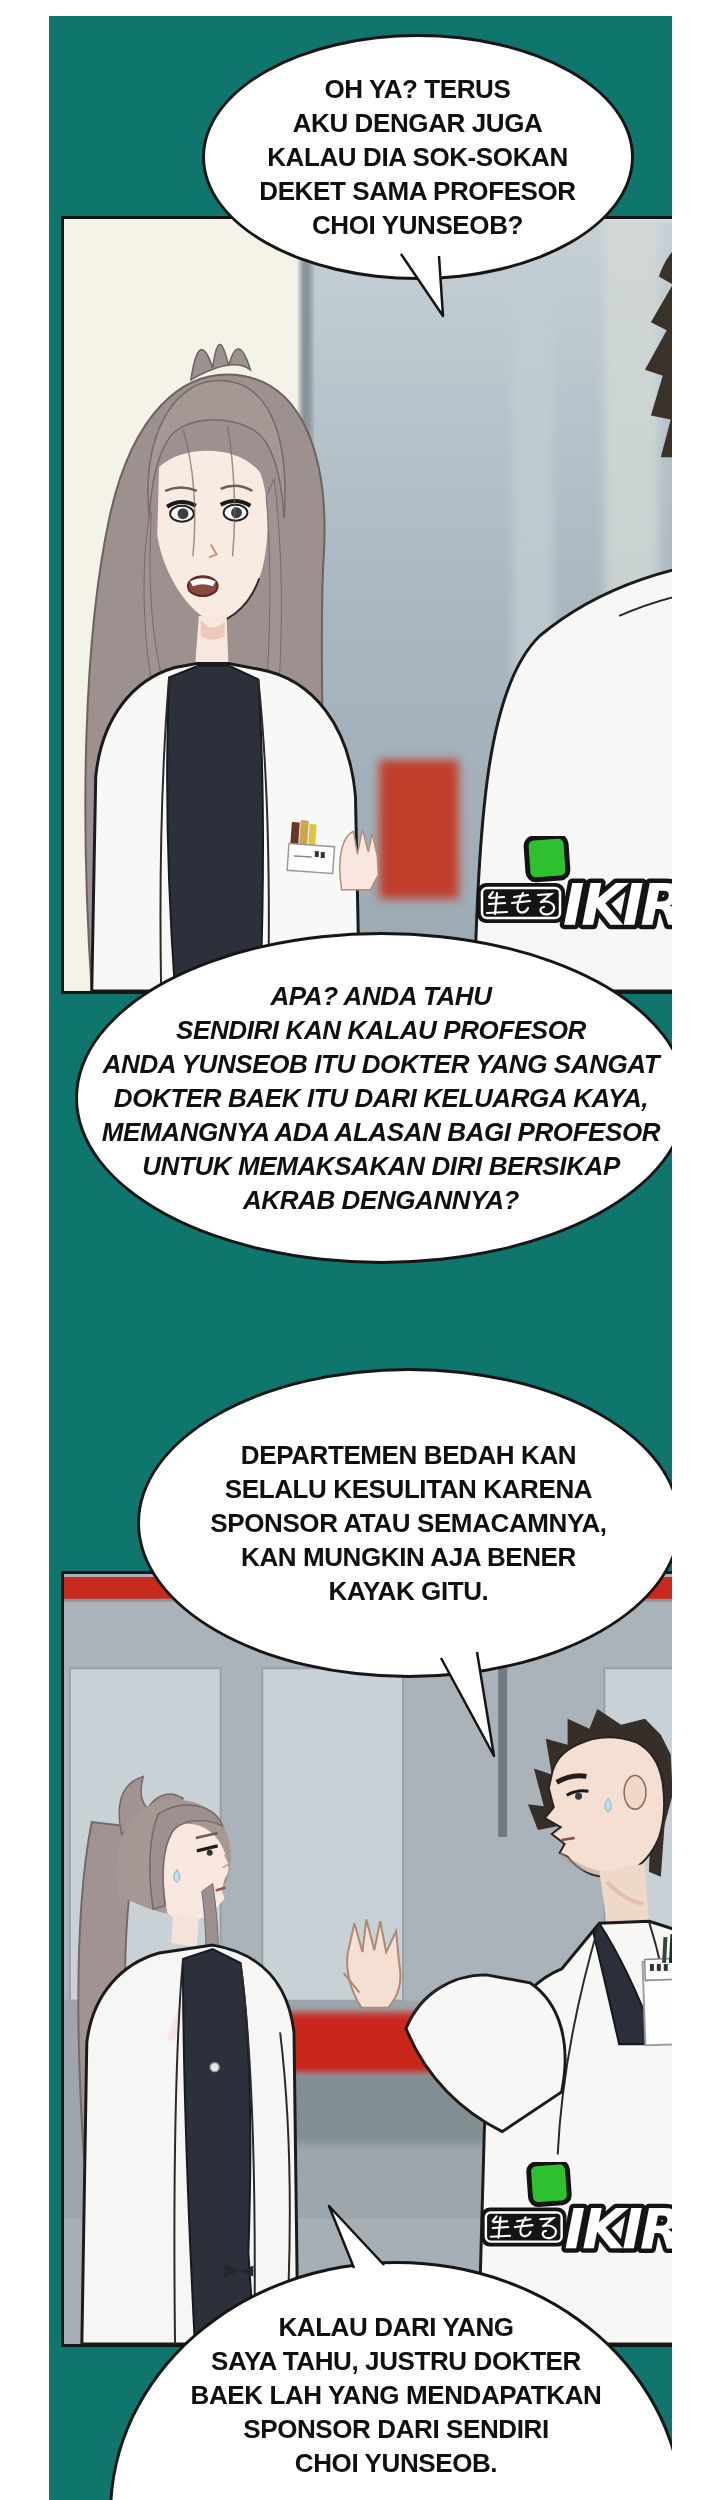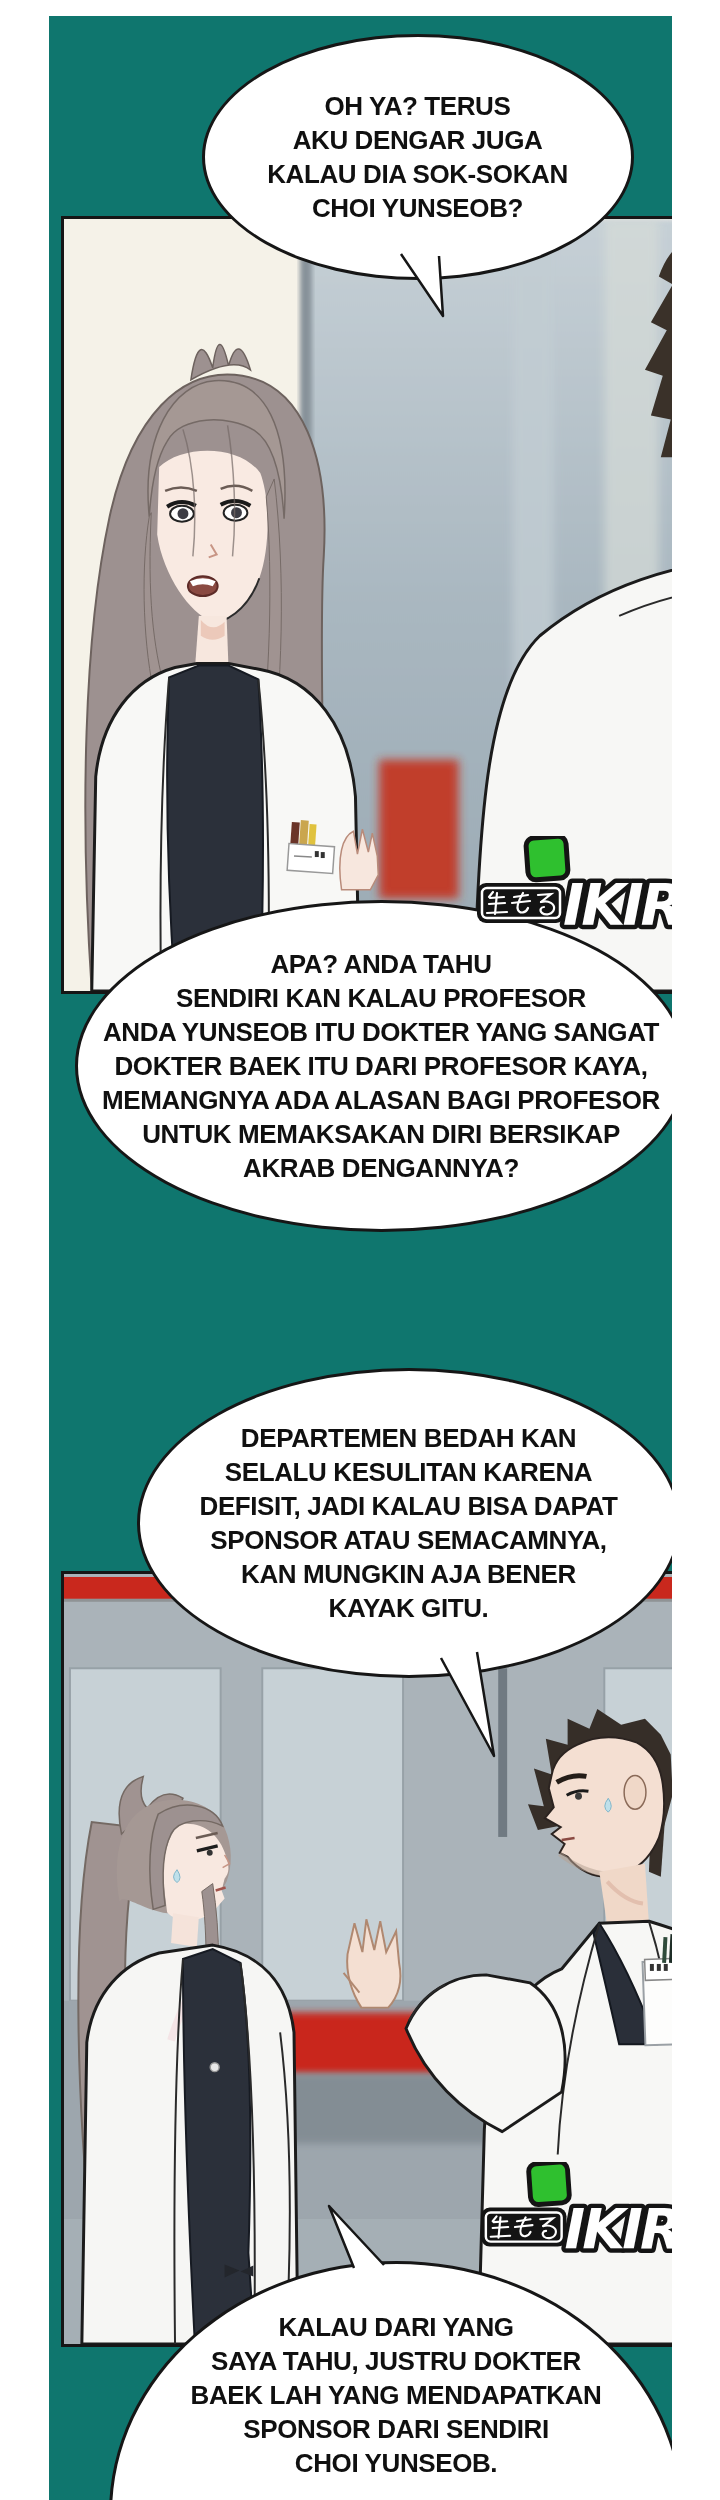--- a/index.html
+++ b/index.html
@@ -7,21 +7,21 @@
         font-family:"Liberation Sans",sans-serif;}
   .panel{position:absolute;border:3px solid #161616;box-sizing:border-box;overflow:hidden;background:#fff;z-index:1;}
   .panel svg{display:block;width:100%;height:100%;}
   #panel-1{left:12px;top:200px;width:696px;height:778px;}
   #panel-2{left:12px;top:1555px;width:696px;height:776px;}
   .bubble{position:absolute;background:#ffffff;border:3px solid #161616;border-radius:50%;
           display:flex;flex-direction:column;align-items:center;justify-content:center;
           text-align:center;z-index:5;box-sizing:border-box;}
   .bl{font-weight:700;font-size:26px;line-height:34px;letter-spacing:-0.4px;color:#101010;white-space:nowrap;}
   #bubble-1{left:153px;top:18px;width:432px;height:246px;}
-  #bubble-2{left:26px;top:884px;width:613px;height:332px;}
+  #bubble-2{left:26px;top:916px;width:613px;height:332px;font-style:italic;}
   #bubble-3{left:88px;top:1352px;width:544px;height:310px;}
   #bubble-4{left:60px;top:2245px;width:575px;height:505px;justify-content:flex-start;padding-top:46px;}
   .tail{position:absolute;z-index:6;overflow:visible;pointer-events:none;}
   .logo{position:absolute;z-index:7;}
   .logo svg{display:block;width:100%;height:100%;}
   .sr{position:absolute;width:1px;height:1px;overflow:hidden;clip-path:inset(50%);white-space:nowrap;}
 </style>
 </head>
 <body>
 
@@ -178,40 +178,40 @@
         <path d="M162,696 l15,6 l-15,7 Z M178,703 l13,-6 v11 Z" fill="#23262c"></path>
         <path d="M218,462 C230,560 230,664 224,776" stroke="#2a2a2a" stroke-width="2" fill="none"></path>
       </g>
     </svg>
   </div>
 
   <div class="bubble" id="bubble-1">
     <div class="bl">OH YA? TERUS</div>
     <div class="bl">AKU DENGAR JUGA</div>
     <div class="bl">KALAU DIA SOK-SOKAN</div>
+    <div class="bl">DEKET SAMA PROFESOR</div>
     <div class="bl">CHOI YUNSEOB?</div>
   </div>
   <svg class="tail" style="left:340px;top:230px;width:70px;height:80px" viewBox="0 0 70 80">
     <path d="M12,8 L54,70 L50,10" fill="#ffffff" stroke="#161616" stroke-width="2.5" stroke-linejoin="round"></path>
   </svg>
 
   <div class="bubble" id="bubble-2">
     <div class="bl">APA? ANDA TAHU</div>
     <div class="bl">SENDIRI KAN KALAU PROFESOR</div>
     <div class="bl">ANDA YUNSEOB ITU DOKTER YANG SANGAT</div>
-    <div class="bl">DOKTER BAEK ITU DARI PROFESOR KAYA,</div>
+    <div class="bl">DOKTER BAEK ITU DARI KELUARGA KAYA,</div>
     <div class="bl">MEMANGNYA ADA ALASAN BAGI PROFESOR</div>
     <div class="bl">UNTUK MEMAKSAKAN DIRI BERSIKAP</div>
     <div class="bl">AKRAB DENGANNYA?</div>
   </div>
 
   <div class="bubble" id="bubble-3">
     <div class="bl">DEPARTEMEN BEDAH KAN</div>
     <div class="bl">SELALU KESULITAN KARENA</div>
-    <div class="bl">DEFISIT, JADI KALAU BISA DAPAT</div>
     <div class="bl">SPONSOR ATAU SEMACAMNYA,</div>
     <div class="bl">KAN MUNGKIN AJA BENER</div>
     <div class="bl">KAYAK GITU.</div>
   </div>
   <svg class="tail" style="left:380px;top:1628px;width:80px;height:120px" viewBox="0 0 80 120">
     <path d="M12,14 L65,112 L48,8" fill="#ffffff" stroke="#161616" stroke-width="2.5" stroke-linejoin="round"></path>
   </svg>
 
   <svg class="tail" style="left:255px;top:2180px;width:90px;height:90px" viewBox="0 0 90 90">
     <path d="M50,72 L25,10 L80,69" fill="#ffffff" stroke="#161616" stroke-width="2.5" stroke-linejoin="round"></path>

